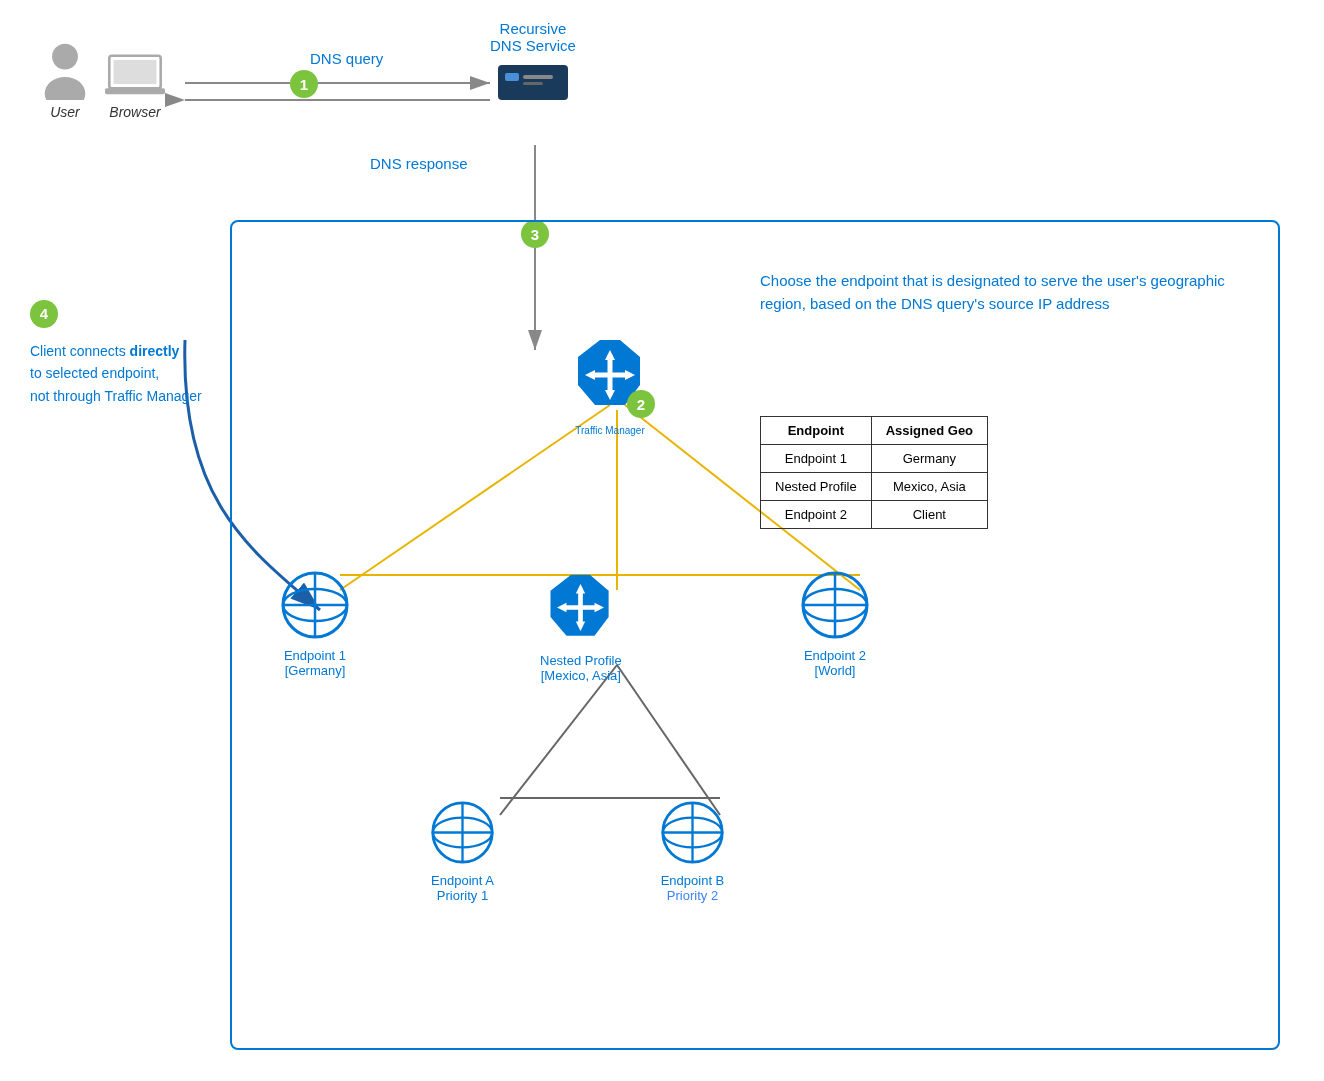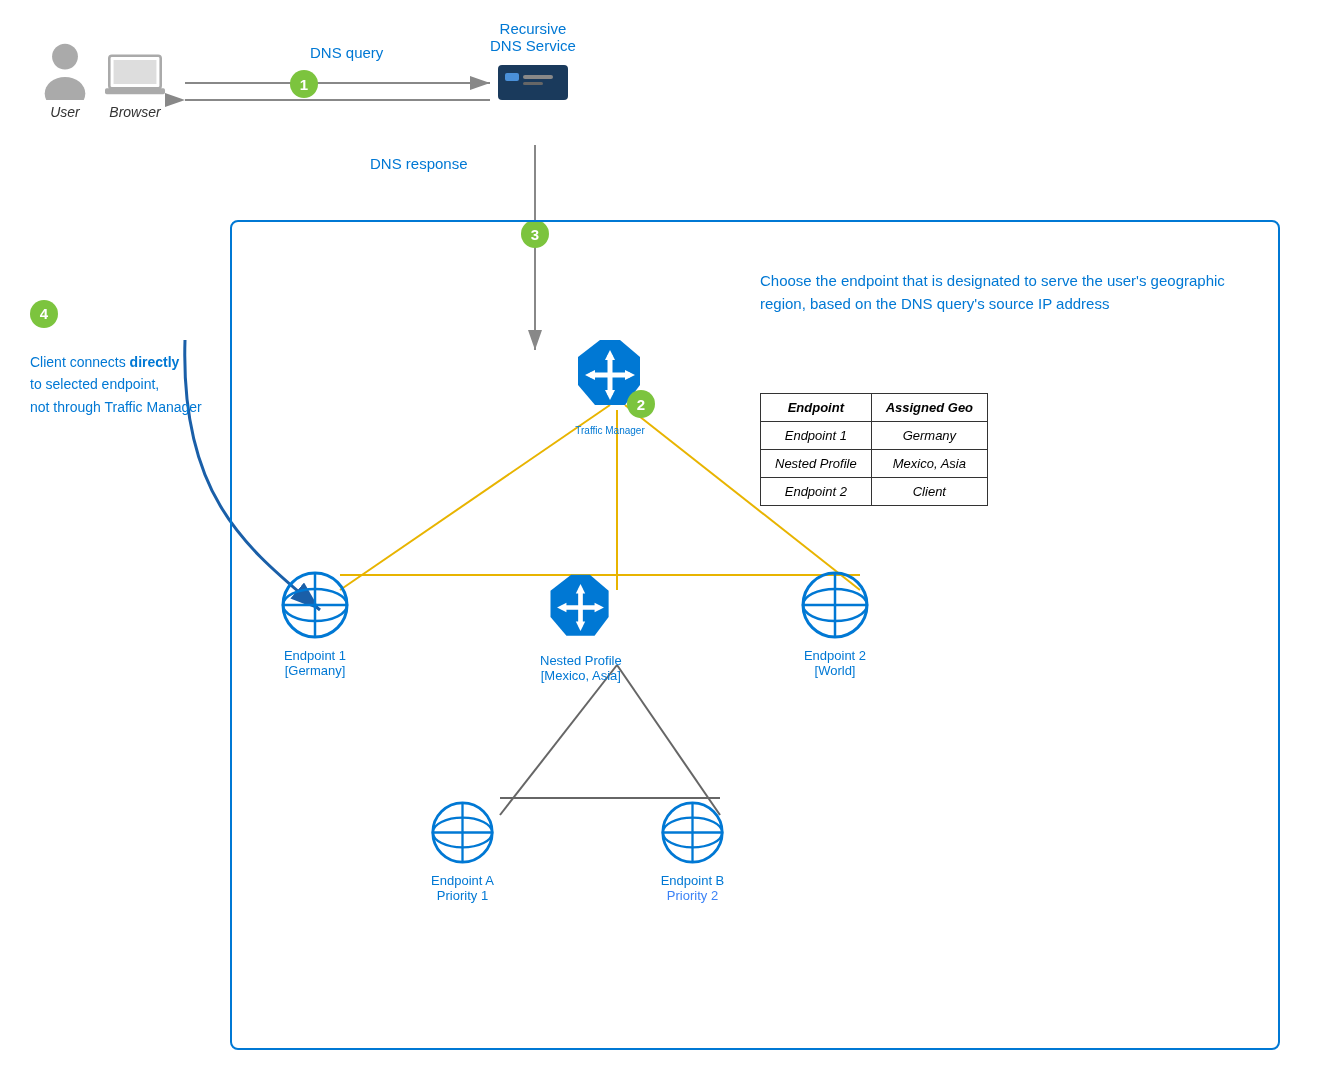--- a/index.html
+++ b/index.html
@@ -121,24 +121,23 @@
       position: absolute;
       left: 660px;
       top: 800px;
       text-align: center;
     }
 
     
     .info-table {
       position: absolute;
       left: 760px;
-      top: 393px;
+      top: 416px;
       border-collapse: collapse;
       border: 1px solid #333;
-      font-style: italic;
     }
     .info-table th {
       background: #fff;
       font-weight: bold;
       font-size: 13px;
       padding: 6px 14px;
       border: 1px solid #333;
       text-align: center;
     }
     .info-table td {
@@ -235,21 +234,21 @@
 
     <line x1="500" y1="798" x2="720" y2="798" stroke="#666" stroke-width="2"></line>
 
     <path d="M 185 340 C 180 500, 250 550, 320 610" stroke="#1a5fa8" stroke-width="3" fill="none" marker-end="url(#arrowDarkBlue)"></path>
   </svg>
 
   <div class="step-circle" style="left: 290px; top: 70px;">
     <span>1</span>
   </div>
 
-  <div style="position:absolute; left:310px; top:44px; font-size:15px; color:#0078d4;">
+  <div style="position:absolute; left:310px; top:50px; font-size:15px; color:#0078d4;">
     <span>DNS query</span>
   </div>
 
   <div class="user-icon">
     <svg class="user-figure" viewBox="0 0 50 65">
       <circle cx="25" cy="18" r="14" fill="#aaa"></circle>
       <ellipse cx="25" cy="58" rx="22" ry="18" fill="#aaa"></ellipse>
     </svg>
     <div class="label">User</div>
   </div>
@@ -333,21 +332,21 @@
         <td>Client</td>
       </tr>
     </tbody>
   </table>
 
   <div class="client-text">
     
     <div class="step-circle" style="position:relative; display:inline-flex; margin-bottom:8px;">
       <span>4</span>
     </div>
-    <div style="margin-top:15px;">
+    <div style="margin-top:4px;">
       <span style="color:#0078d4;">Client connects </span><span style="color:#0078d4; font-weight:bold;">directly</span><br>
       <span style="color:#0078d4;">to selected endpoint,</span><br>
       <span style="color:#0078d4; font-weight:normal;">not</span><span style="color:#0078d4;text-align:center;"> through Traffic Manager</span>
     </div>
   </div>
 
   <div class="endpoint-1">
     <svg width="70" height="70" viewBox="0 0 70 70">
       <circle cx="35" cy="35" r="32" fill="none" stroke="#0078d4" stroke-width="3"></circle>
       <ellipse cx="35" cy="35" rx="32" ry="16" fill="none" stroke="#0078d4" stroke-width="2.5"></ellipse>

